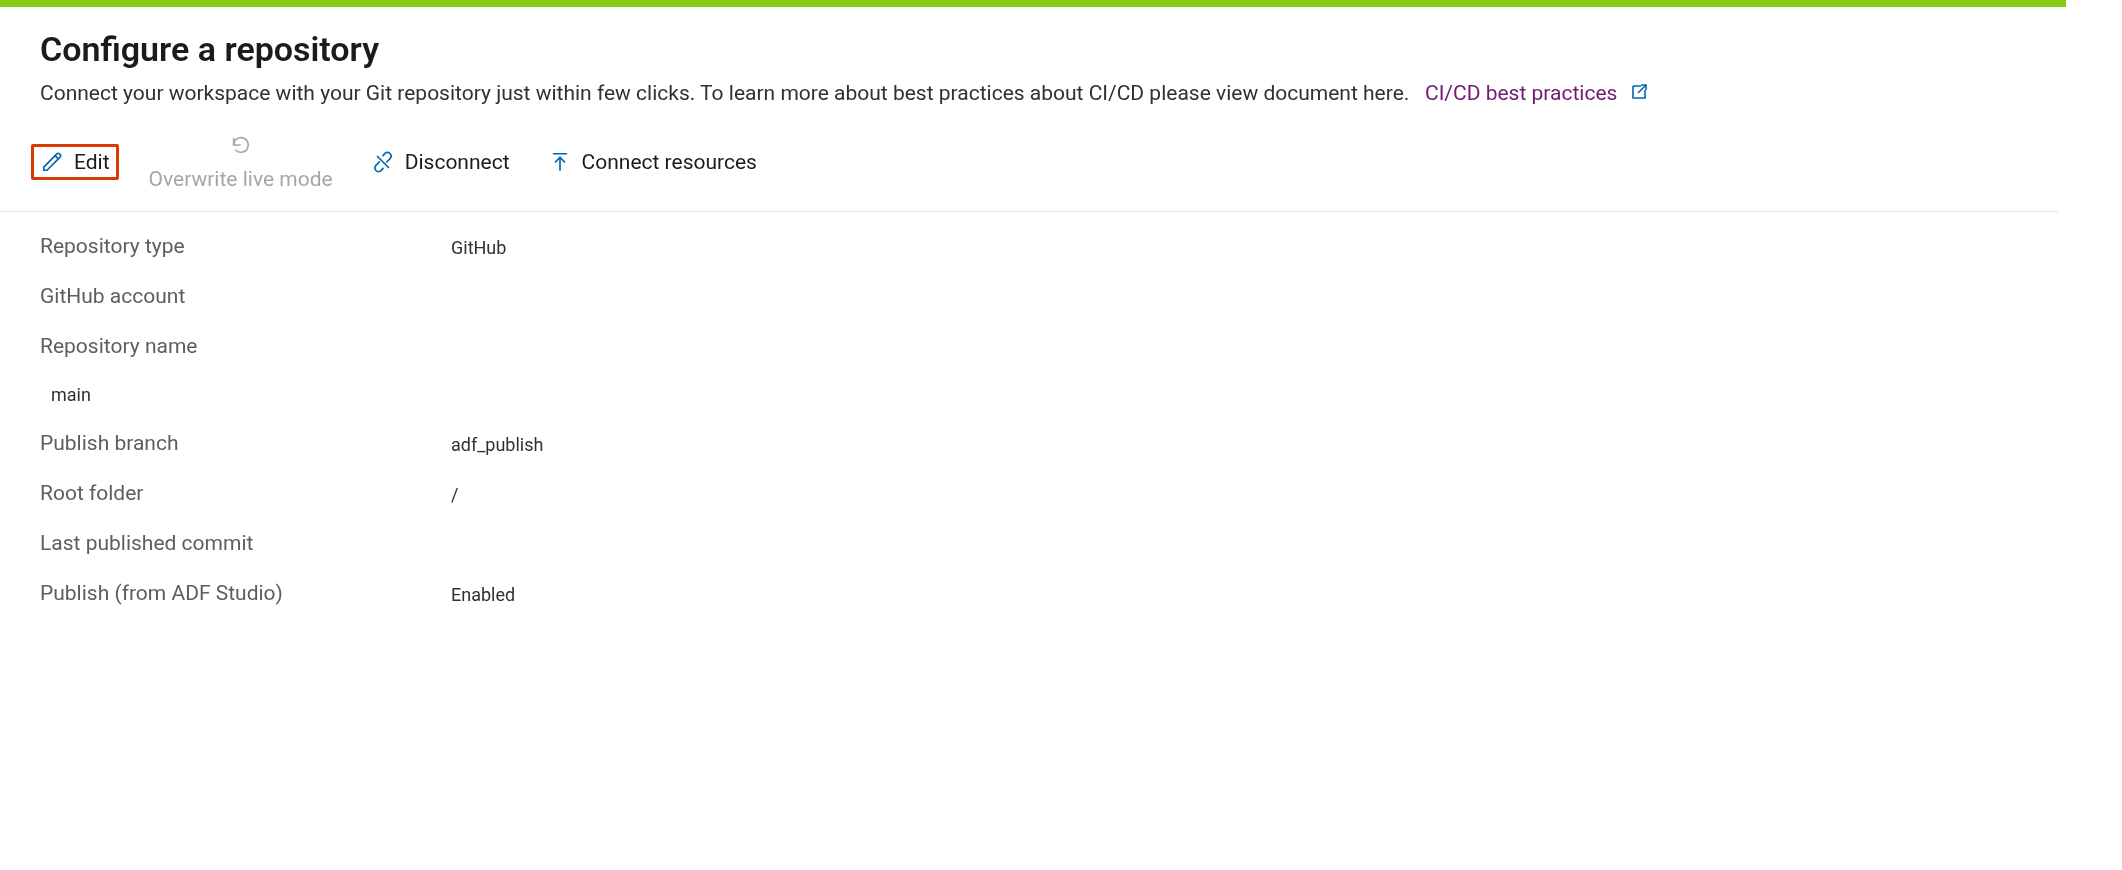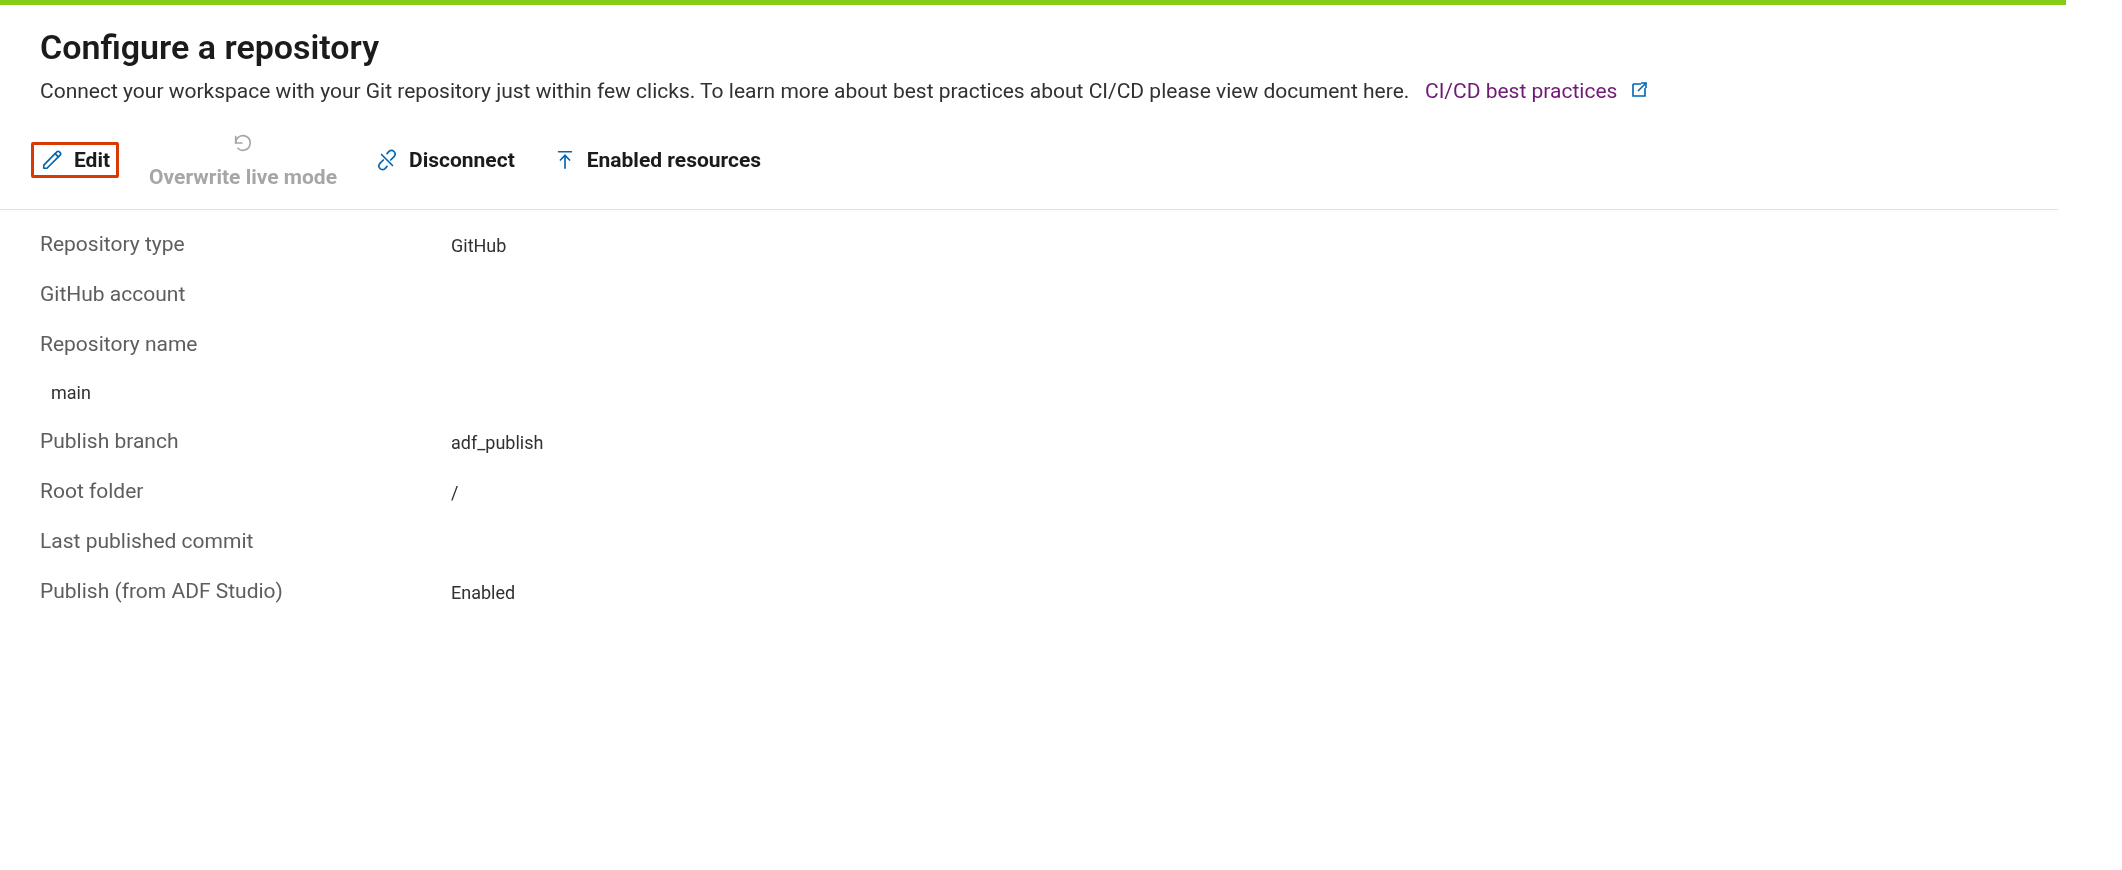--- a/index.html
+++ b/index.html
@@ -6,21 +6,21 @@
     margin: 0;
     padding: 0;
     background: #ffffff;
     font-family: "Segoe UI", -apple-system, BlinkMacSystemFont, Roboto, "Helvetica Neue", sans-serif;
     color: #323130;
     font-size: 19px;
   }
   .page {
     width: 2066px;
     box-sizing: border-box;
-    border-top: 5px solid #84cc16;
+    border-top: 7px solid #84cc16;
     padding: 22px 8px 80px 40px;
   }
   h1.page-title {
     margin: 0 0 12px 0;
     font-size: 34px;
     font-weight: 600;
     color: #1b1b1b;
   }
   .description {
     margin: 0 0 22px 0;
@@ -38,21 +38,20 @@
     margin-left: 6px;
   }
   .toolbar {
     display: flex;
     align-items: center;
     gap: 22px;
     padding-bottom: 16px;
     border-bottom: 1px solid #e1e1e1;
     margin-left: -40px;
     padding-left: 40px;
-    font-weight: bold;
   }
   .tb-btn {
     display: inline-flex;
     align-items: center;
     gap: 10px;
     font-size: 21px;
     color: #1b1b1b;
     cursor: pointer;
     padding: 4px 8px;
     border-radius: 2px;
@@ -149,21 +148,21 @@
     </span>
 
     <span class="tb-btn">
       <span class="icon-wrap">
         <svg width="22" height="22" viewBox="0 0 24 24" fill="none" stroke="#0065b3" stroke-width="1.8" stroke-linecap="round" stroke-linejoin="round">
           <line x1="5" y1="3" x2="19" y2="3"></line>
           <line x1="12" y1="21" x2="12" y2="7"></line>
           <polyline points="7,12 12,7 17,12"></polyline>
         </svg>
       </span>
-      <span>Enabled resources</span>
+      <span>Connect resources</span>
     </span>
 
   </div>
 
   <div class="details">
 
     <div class="row">
       <div class="label">Repository type</div>
       <div class="value">GitHub</div>
     </div>

